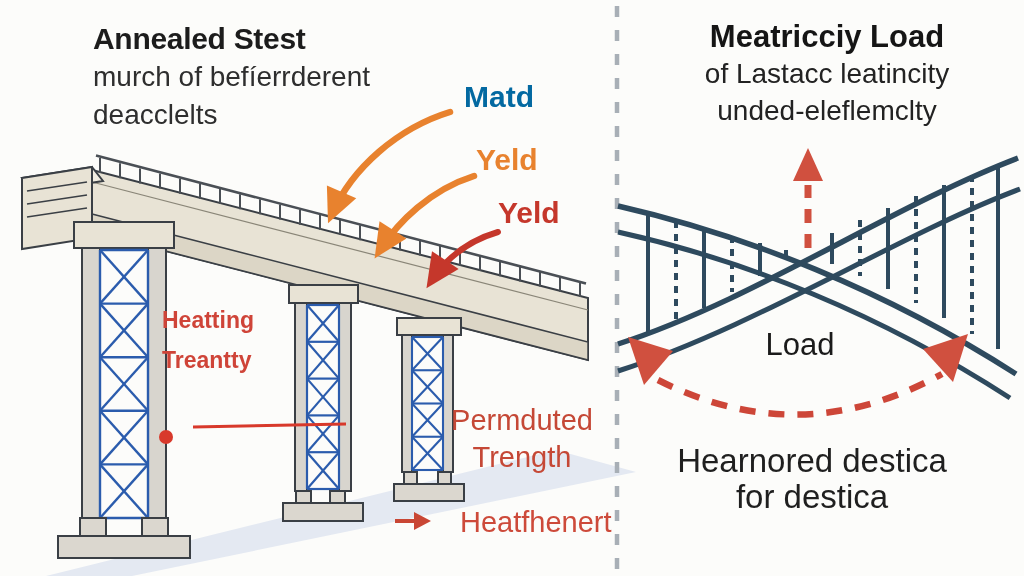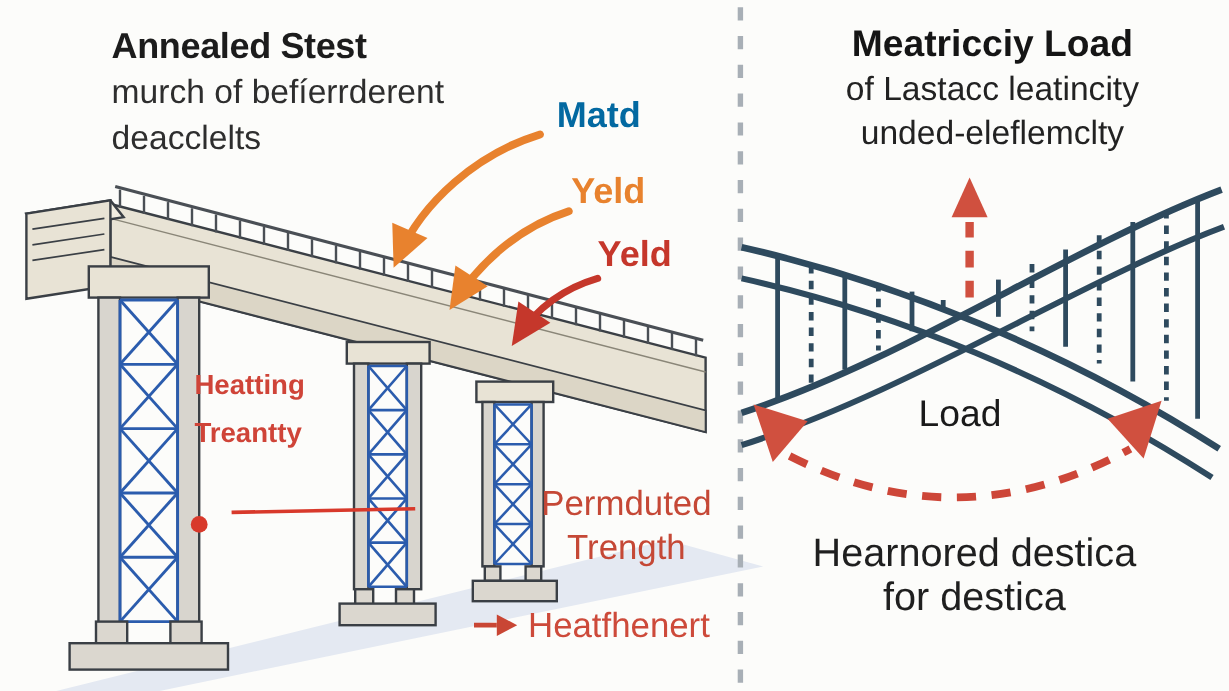--- a/index.html
+++ b/index.html
@@ -17,21 +17,21 @@
   .lt .t1{font-size:30px;font-weight:700;color:#1C1C1C;letter-spacing:-0.3px;}
   .lt .t2{font-size:28px;font-weight:400;color:#2E2E2E;}
   
   .co{font-size:30px;font-weight:700;}
   .co-matd{left:464px;top:80px;color:#0369a1;}
   .co-yeld1{left:476px;top:143px;color:#E8822E;}
   .co-yeld2{left:498px;top:196px;color:#C5372B;}
   
   .heating{left:162px;top:300px;font-size:23px;color:#CF4438;line-height:40px;font-weight:bold;}
   .permduted{left:432px;top:402px;width:180px;text-align:center;font-size:29px;color:#C54836;line-height:37px;}
-  .heatfhenert{left:440px;top:506px;font-size:29px;color:#CD4A3A;}
+  .heatfhenert{left:460px;top:506px;font-size:29px;color:#CD4A3A;}
   
   .rt{left:640px;top:18px;width:374px;text-align:center;line-height:37px;}
   .rt .t1{font-size:31px;font-weight:700;color:#151515;}
   .rt .t2{font-size:28px;font-weight:400;color:#222;}
   .load{left:655px;top:326px;width:290px;text-align:center;font-size:31px;color:#1A1A1A;line-height:38px;}
   .caption{left:652px;top:443px;width:320px;text-align:center;font-size:33px;color:#1F1F1F;line-height:36px;}
 </style>
 </head>
 <body>
 

